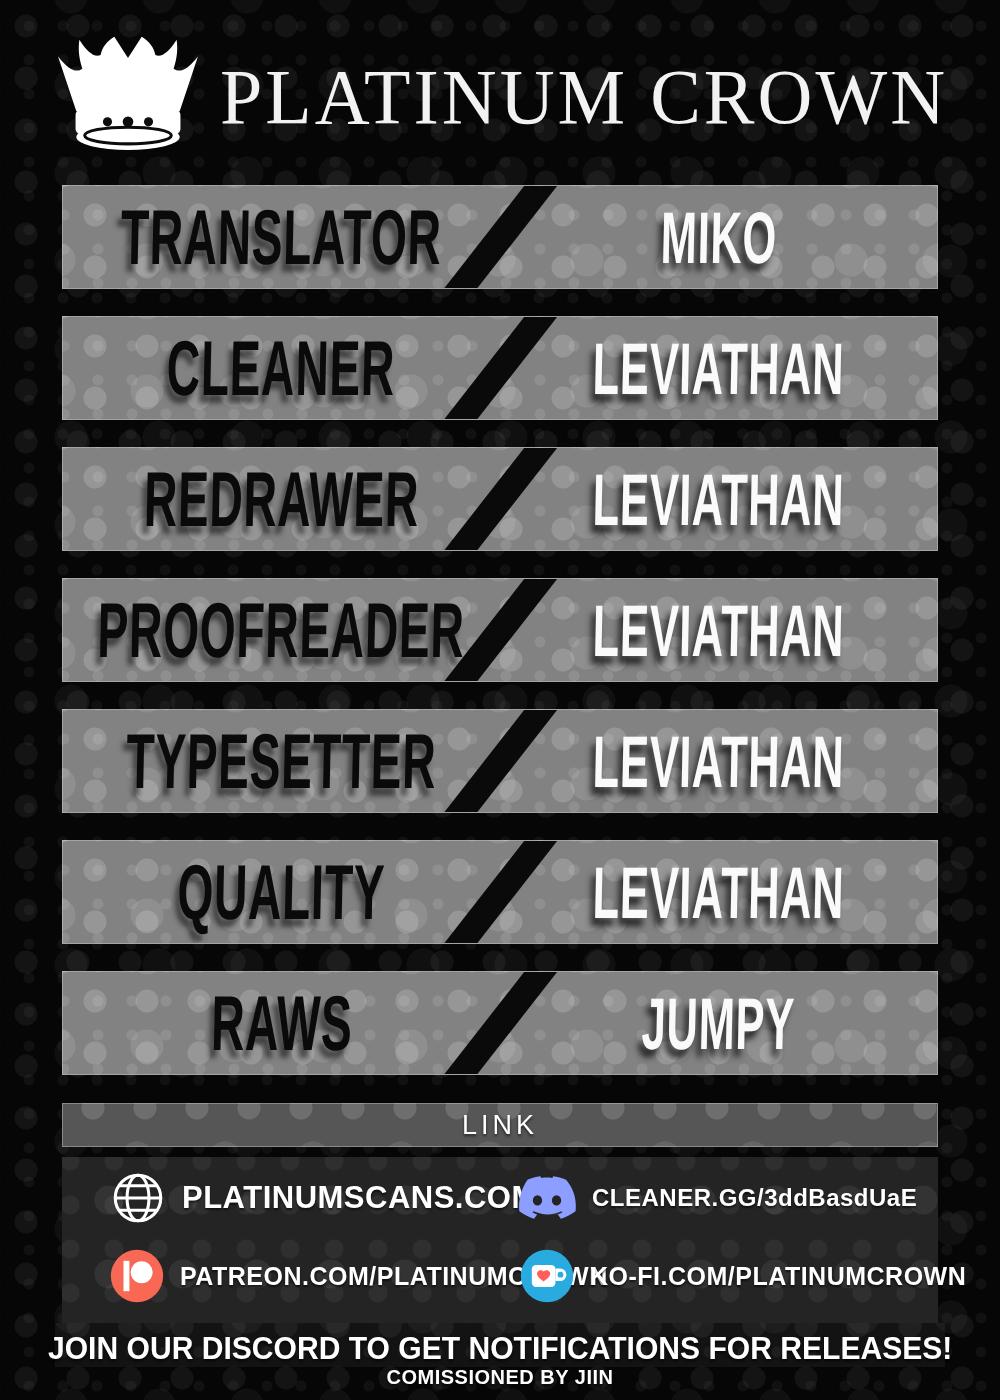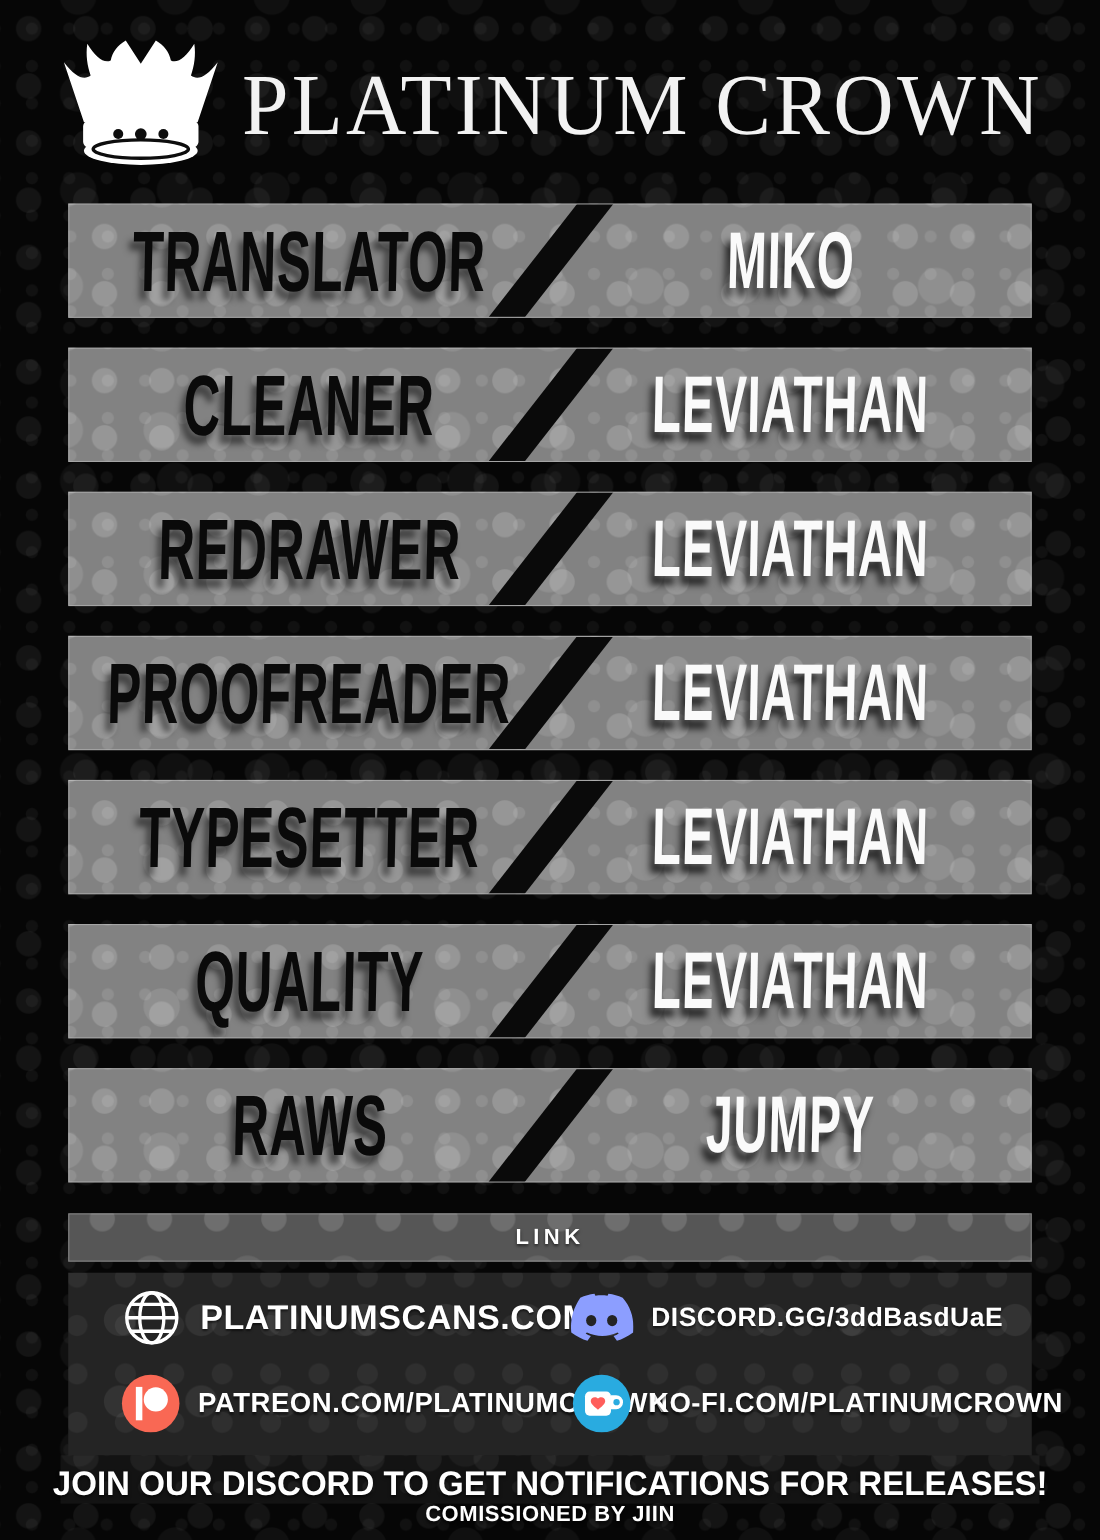--- a/index.html
+++ b/index.html
@@ -62,21 +62,21 @@
     display:flex;align-items:center;justify-content:center;
     background-color:#565656;
     background-image:
       radial-gradient(circle, rgba(255,255,255,0.14) 0 11px, transparent 12px),
       radial-gradient(circle, rgba(255,255,255,0.09) 0 16px, transparent 17px);
     background-size:52px 52px, 88px 88px;
     background-position:4px 30px, 30px 10px;
     border:1px solid rgba(255,255,255,0.30);
     box-sizing:border-box;
   }
-  .link-bar-text{font-weight:700;font-size:20px;letter-spacing:4px;color:#fff;
+  .link-bar-text{font-weight:400;font-size:27px;letter-spacing:4px;color:#fff;
     text-shadow:0 2px 3px rgba(0,0,0,0.6);}
   
   .links-panel{
     position:absolute;top:1157px;left:62px;width:876px;height:166px;
     background-color:#242424;
     background-image:
       radial-gradient(circle, rgba(255,255,255,0.07) 0 14px, transparent 15px),
       radial-gradient(circle, rgba(255,255,255,0.05) 0 9px, transparent 10px);
     background-size:74px 74px, 44px 44px;
     background-position:10px 6px, 30px 26px;
@@ -217,21 +217,21 @@
       </svg>
       <span class="link-label">PLATINUMSCANS.COM</span>
     </div>
 
     <div class="link-item li-2">
       <svg class="link-icon" width="58" height="46" viewBox="0 0 70 54">
         <path fill="#8c9eff" d="M58 5C53 2.8 47.8 1.4 42.4 .7l-1 2.1c-4.4-.7-8.9-.7-13.3 0l-1-2.1C21.7 1.4 16.5 2.8 11.5 5 2.8 17.9 .4 30.5 1.6 43 7.7 47.5 13.6 50.3 19.4 52.1l3.7-5.2c-2-.7-3.9-1.7-5.7-2.8l1.4-1c10.9 5 22.7 5 33.5 0l1.4 1c-1.8 1.1-3.7 2.1-5.7 2.8l3.7 5.2c5.8-1.8 11.7-4.6 17.8-9.1C70.9 28.4 67.4 15.9 58 5z"></path>
         <ellipse cx="23.5" cy="30" rx="5.6" ry="6.2" fill="#242424"></ellipse>
         <ellipse cx="46.5" cy="30" rx="5.6" ry="6.2" fill="#242424"></ellipse>
       </svg>
-      <span class="link-label">DISCORD.GG/3ddBasdUaE</span>
+      <span class="link-label">CLEANER.GG/3ddBasdUaE</span>
     </div>
 
     <div class="link-item li-3">
       <svg class="link-icon" width="54" height="54" viewBox="0 0 64 64">
         <circle cx="32" cy="32" r="31" fill="#f96854"></circle>
         <circle cx="37.5" cy="27.5" r="13" fill="#ffffff"></circle>
         <rect x="16" y="14" width="7" height="36" fill="#ffffff"></rect>
       </svg>
       <span class="link-label">PATREON.COM/PLATINUMCROWN</span>
     </div>

